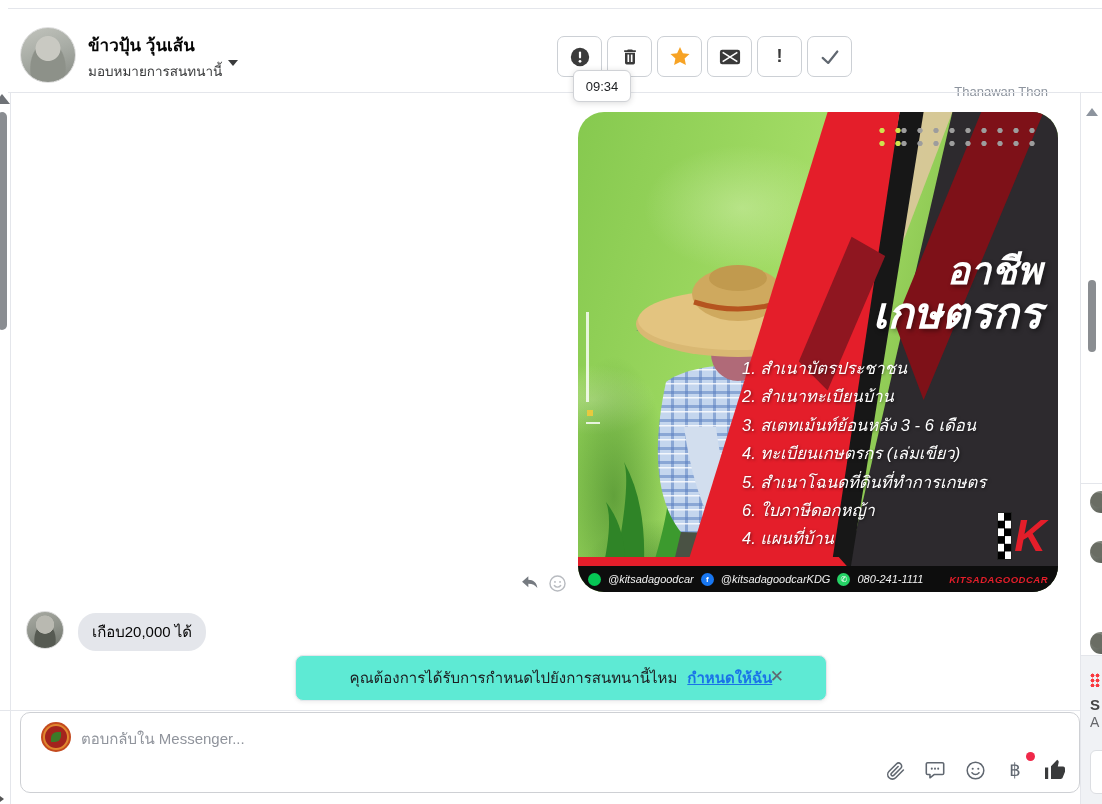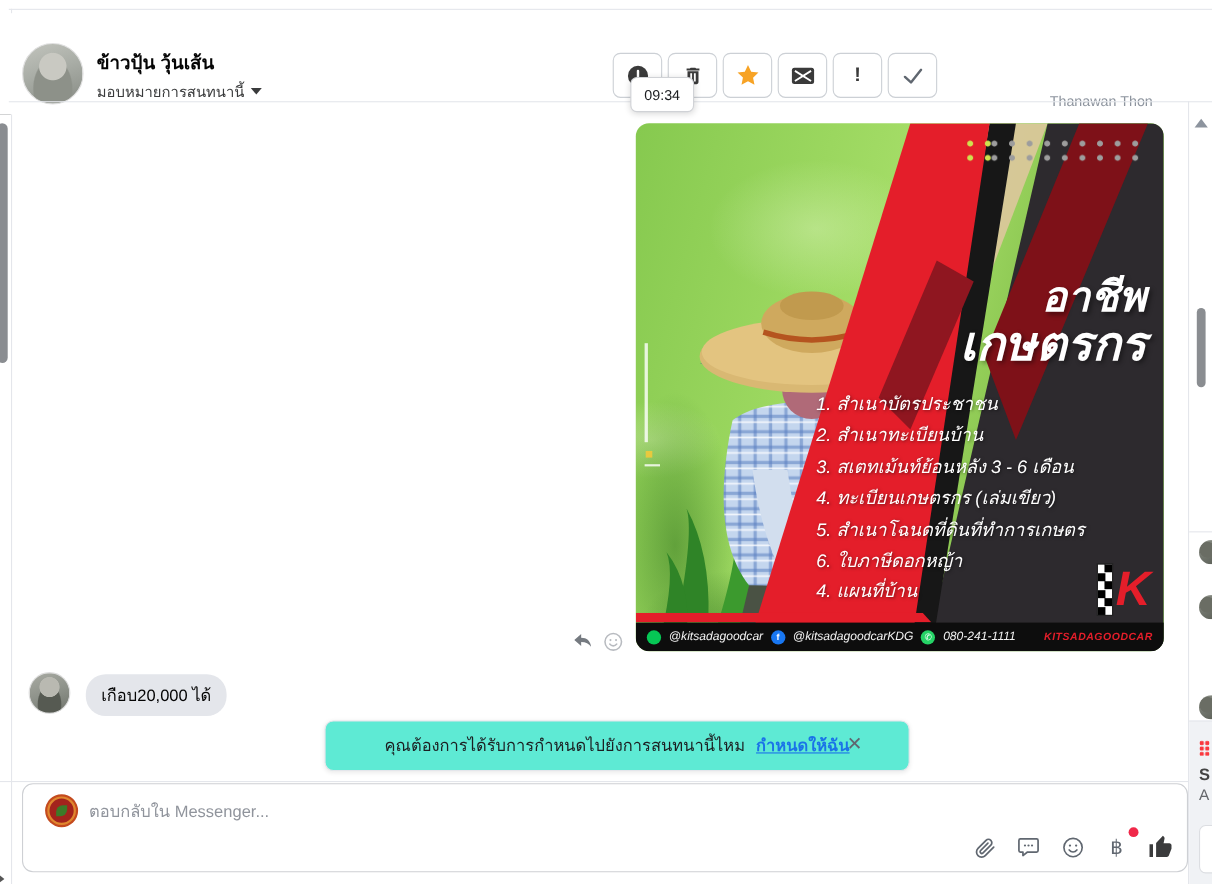--- a/index.html
+++ b/index.html
@@ -14,42 +14,42 @@
   .top-line{left:8px;right:0;top:8px;height:1px;background:#e4e6eb;z-index:7;}
   .left-line{left:10px;top:8px;bottom:0;width:1px;background:#e4e6eb;z-index:2;}
   .header-divider{left:8px;right:0;top:92px;height:1px;background:#e4e6eb;z-index:6;}
 
   
   .left-scroll-thumb{left:-3px;top:112px;width:10px;height:218px;background:#8a8d91;border-radius:5px;z-index:3;}
   .left-scroll-arrow{left:-6px;top:94px;width:0;height:0;border-left:8px solid transparent;border-right:8px solid transparent;border-bottom:10px solid #6f7277;z-index:3;}
   .corner-wedge{left:-5px;top:792px;width:0;height:0;border-top:7px solid transparent;border-bottom:7px solid transparent;border-left:9px solid #555;z-index:3;}
 
   
-  .header{left:0;top:12px;width:882px;height:92px;background:#fff;z-index:5;}
+  .header{left:0;top:0;width:882px;height:92px;background:#fff;z-index:5;}
   .hdr-avatar{left:20px;top:27px;width:54px;height:54px;border-radius:50%;
     background:radial-gradient(circle at 50% 38%, #c9c9c2 0 28%, transparent 30%),
                radial-gradient(ellipse at 50% 75%, #8d9189 0 45%, transparent 48%),
                linear-gradient(160deg,#c2c4bd 0%,#a9ada6 45%,#878b84 100%);
     border:1px solid #e0e0e0;overflow:hidden;}
   .hdr-name{left:88px;top:31px;font-size:17px;font-weight:bold;color:#050505;}
-  .hdr-sub{left:88px;top:60px;font-size:13.5px;color:#3a3b3c;display:flex;align-items:center;gap:6px;}
+  .hdr-sub{left:88px;top:60px;font-size:13.5px;color:#3a3b3c;display:flex;gap:6px;}
   .caret-down{width:0;height:0;border-left:5px solid transparent;border-right:5px solid transparent;border-top:6px solid #3a3b3c;display:inline-block;}
   .hdr-actions{right:30px;top:36px;display:flex;gap:5px;}
   .hdr-btn{width:43px;height:39px;border:1px solid #ccd0d5;border-radius:7px;background:#fff;
     display:flex;align-items:center;justify-content:center;cursor:pointer;}
   .excl-text{font-size:18px;font-weight:bold;color:#3a3a3a;}
 
   
   .sender-name{right:54px;top:84px;font-size:13px;color:#8d949e;z-index:1;}
   .tooltip-time{left:573px;top:70px;width:56px;height:30px;background:#fff;border:1px solid #d0d2d6;
     border-radius:6px;box-shadow:0 1px 6px rgba(0,0,0,.15);display:flex;align-items:center;justify-content:center;
     font-size:13px;color:#1c1e21;z-index:10;}
 
   
-  .img-card{left:578px;top:112px;width:480px;height:480px;border-radius:12px;overflow:hidden;z-index:1;
+  .img-card{left:578px;top:112px;width:480px;height:480px;border-radius:26px;overflow:hidden;z-index:1;
     background:linear-gradient(105deg,#86c94f 0%,#9bd75f 30%,#a8df6a 48%,#7dbb45 75%,#6aab3c 100%);}
   .photo-texture{left:0;top:0;width:62%;height:100%;
     background:
       radial-gradient(ellipse 80px 200px at 12% 80%, rgba(34,100,20,.45), transparent 70%),
       radial-gradient(ellipse 120px 70px at 30% 95%, rgba(40,110,25,.5), transparent 70%),
       radial-gradient(ellipse 90px 50px at 5% 60%, rgba(230,245,200,.35), transparent 70%),
       radial-gradient(ellipse 140px 90px at 55% 20%, rgba(235,250,210,.35), transparent 70%);}
   .poly{left:0;top:0;width:100%;height:100%;}
   .band-wheat{background:#d9c79a;clip-path:polygon(66% 0,78% 0,62% 42%,54% 28%);opacity:.95;}
   .panel-dark{background:#2d2a2e;clip-path:polygon(78% 0,100% 0,100% 100%,55% 100%);}

